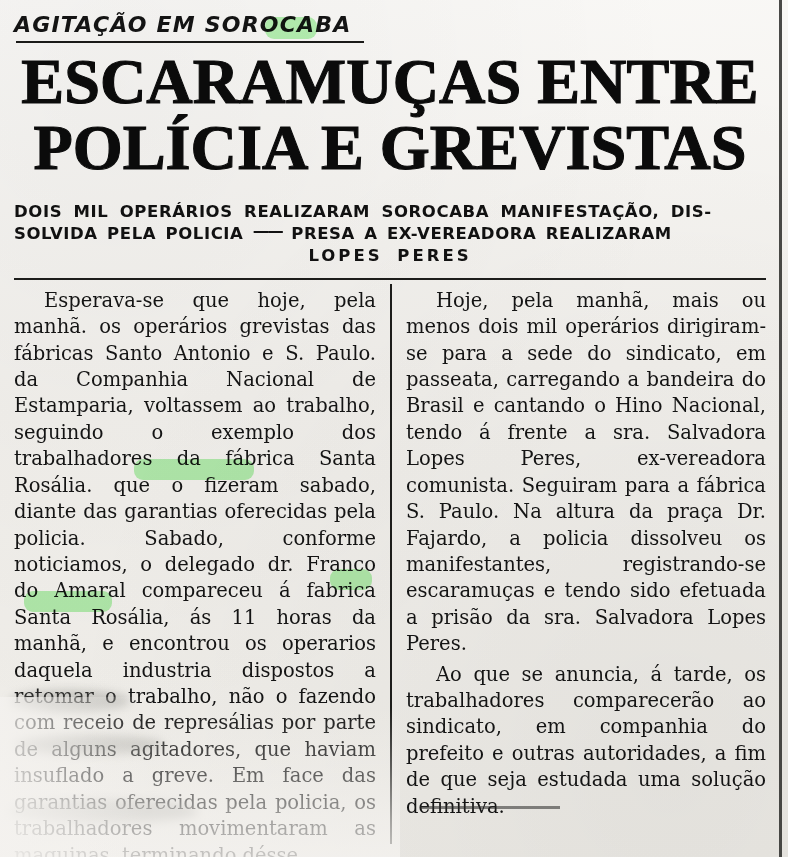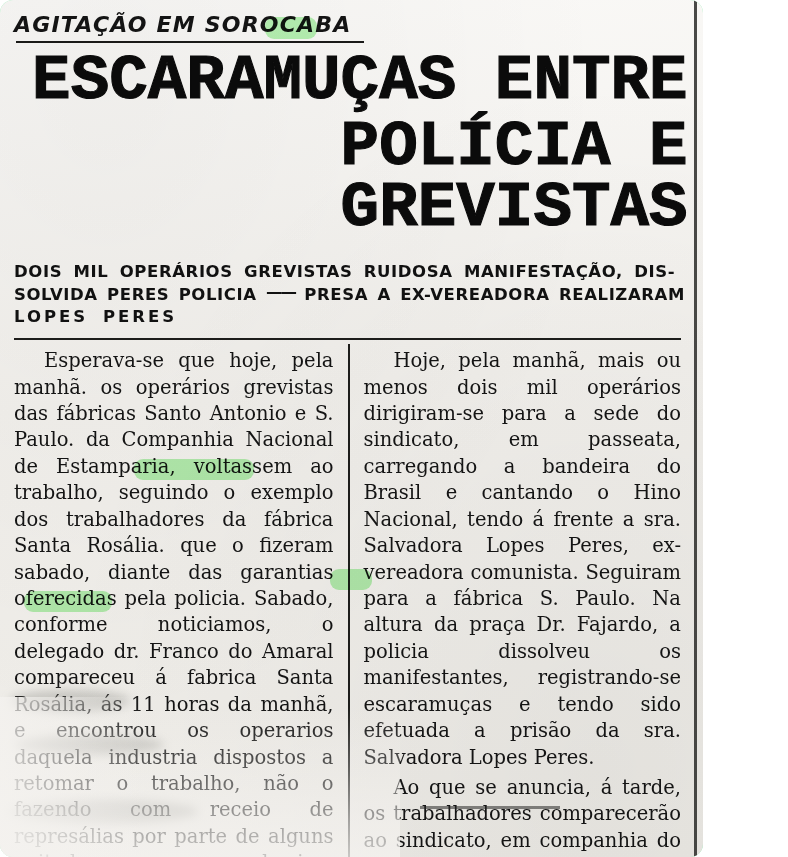--- a/index.html
+++ b/index.html
@@ -5,26 +5,25 @@
   html, body {
     margin: 0;
     padding: 0;
     background: #ffffff;
   }
   body {
     font-family: "Liberation Sans", sans-serif;
   }
   .page {
     position: relative;
-    width: 703px;
+    width: 788px;
     height: 857px;
     background: #86efac;
     overflow: hidden;
     box-sizing: border-box;
-    border-radius: 13px;
   }
   
   .paper-texture {
     position: absolute;
     inset: 0;
     background:
       radial-gradient(ellipse at 15% 10%, rgba(0,0,0,0.035), rgba(0,0,0,0) 60%),
       radial-gradient(ellipse at 85% 90%, rgba(0,0,0,0.045), rgba(0,0,0,0) 65%),
       linear-gradient(175deg, #faf9f7 0%, #f1efeb 45%, #eceae5 100%);
     pointer-events: none;
@@ -72,24 +71,24 @@
     position: absolute;
     background: #8ef08a;
     opacity: 0.62;
     border-radius: 9px;
     mix-blend-mode: multiply;
     pointer-events: none;
   }
 
   
   .headline {
-    font-family: Liberation Mono, monospace;
+    font-family: Liberation Serif, serif;
     font-weight: 700;
     color: #0b0b0b;
-    text-align: right;
+    text-align: center;
     line-height: 0.96;
     letter-spacing: 0px;
     -webkit-text-stroke: 1.1px #0b0b0b;
   }
   .headline .line1 {
     font-size: 63px;
     display: block;
     margin-top: 8px;
     transform: scaleX(1.02);
   }
@@ -111,20 +110,21 @@
     line-height: 1.35;
     text-align: left;
   }
   .subhead .sl {
     display: block;
     white-space: nowrap;
   }
   .subhead .sl.l1 { word-spacing: 5px; }
   .subhead .sl.l2 { word-spacing: 3px; }
   .subhead .sl.l3 {
+    text-align: center;
     letter-spacing: 3px;
     word-spacing: 6px;
   }
   .dash {
     letter-spacing: -2px;
     display: inline-block;
     transform: translateY(-3px);
   }
 
   
@@ -222,23 +222,23 @@
       <div class="kicker-underline"></div>
       <div class="hl" style="left:251px; top:7px; width:52px; height:22px;"></div>
     </div>
 
     <div class="headline">
       <span class="line1">ESCARAMUÇAS ENTRE</span>
       <span class="line2">POLÍCIA E GREVISTAS</span>
     </div>
 
     <div class="subhead">
-      <span class="sl l1">DOIS MIL OPERÁRIOS GREVISTAS RUIDOSA MANIFESTAÇÃO, DIS-</span>
+      <span class="sl l1">DOIS MIL OPERÁRIOS REALIZARAM SOROCABA MANIFESTAÇÃO, DIS-</span>
       <span class="sl l2">
-        <span>SOLVIDA PERES POLICIA</span>
+        <span>SOLVIDA PELA POLICIA</span>
         <span class="dash">——</span>
         <span>PRESA A EX-VEREADORA REALIZARAM</span>
       </span>
       <span class="sl l3">LOPES PERES</span>
     </div>
 
     <div class="body-rule"></div>
 
     <div class="columns">
       <div class="col-divider"></div>

